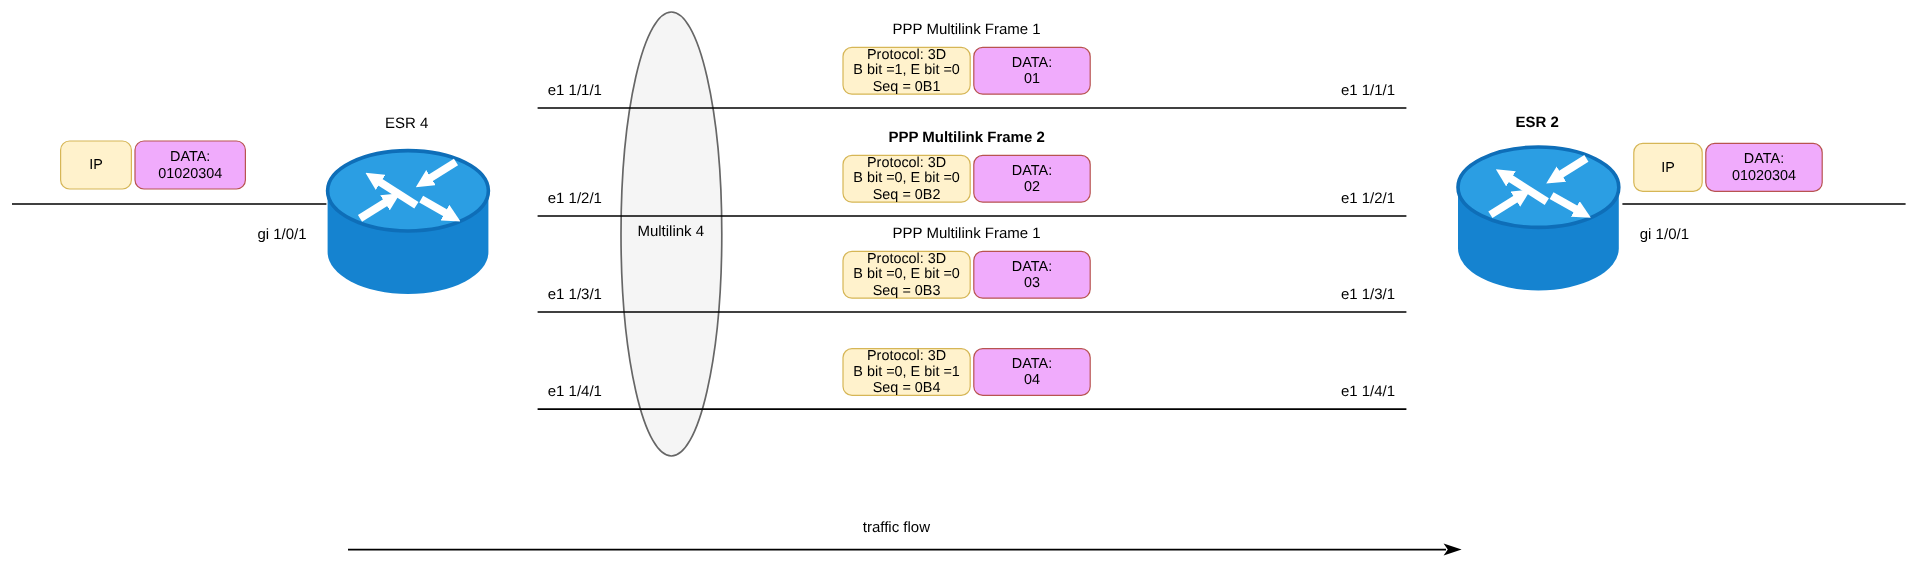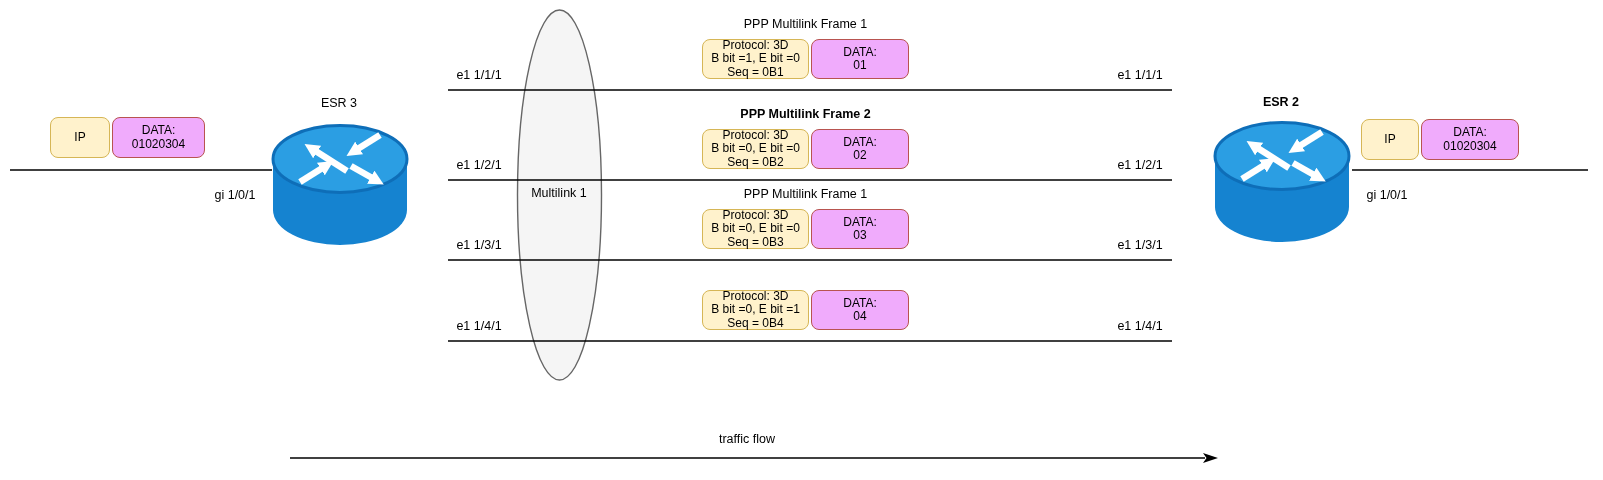--- a/index.html
+++ b/index.html
@@ -58,39 +58,39 @@
   </svg>
 
   <div class="box yellow" style="left:50px; top:117px; width:60px; height:41px;">
     <div>IP</div>
   </div>
   <div class="box pink" style="left:112px; top:117px; width:93px; height:41px;">
     <div>DATA:</div>
     <div>01020304</div>
   </div>
   <div class="lbl" style="left:200px; top:188px; width:70px;">gi 1/0/1</div>
-  <div class="lbl" style="left:299px; top:96px; width:80px;">ESR 3</div>
+  <div class="lbl" style="left:299px; top:96px; width:80px;">ESR 4</div>
 
   <svg class="router-svg" style="left:270px; top:122px;" width="140" height="125" viewBox="0 0 140 125">
     <defs>
       <marker id="ah" viewBox="0 0 10 10" refX="2.5" refY="5" markerWidth="2.3" markerHeight="2.3" orient="auto">
         <path d="M0,0 L10,5 L0,10 Z" fill="#ffffff"></path>
       </marker>
     </defs>
     <path d="M3,37 V88 a67,35 0 0 0 134,0 V37 Z" fill="#1583D0"></path>
     <ellipse cx="70" cy="37" rx="67" ry="33.5" fill="#2B9EE3" stroke="#0E6EB8" stroke-width="3"></ellipse>
     <g stroke="#ffffff" stroke-width="6.5">
       <line x1="77" y1="49" x2="44" y2="28" marker-end="url(#ah)"></line>
       <line x1="110" y1="13" x2="86" y2="28" marker-end="url(#ah)"></line>
       <line x1="30" y1="60" x2="54" y2="45" marker-end="url(#ah)"></line>
       <line x1="81" y1="44" x2="104" y2="57" marker-end="url(#ah)"></line>
     </g>
   </svg>
 
-  <div class="lbl" style="left:509px; top:186px; width:100px;">Multilink 1</div>
+  <div class="lbl" style="left:509px; top:186px; width:100px;">Multilink 4</div>
 
   <div class="lbl" style="left:444px; top:68px; width:70px;">e1 1/1/1</div>
   <div class="lbl" style="left:1105px; top:68px; width:70px;">e1 1/1/1</div>
   <div class="lbl" style="left:702px; top:17px; width:207px;">PPP Multilink Frame 1</div>
   <div class="box yellow" style="left:702px; top:39px; width:107px; height:40px;">
     <div>Protocol: 3D</div>
     <div>B bit =1, E bit =0</div>
     <div>Seq = 0B1</div>
   </div>
   <div class="box pink" style="left:811px; top:39px; width:98px; height:40px;">

